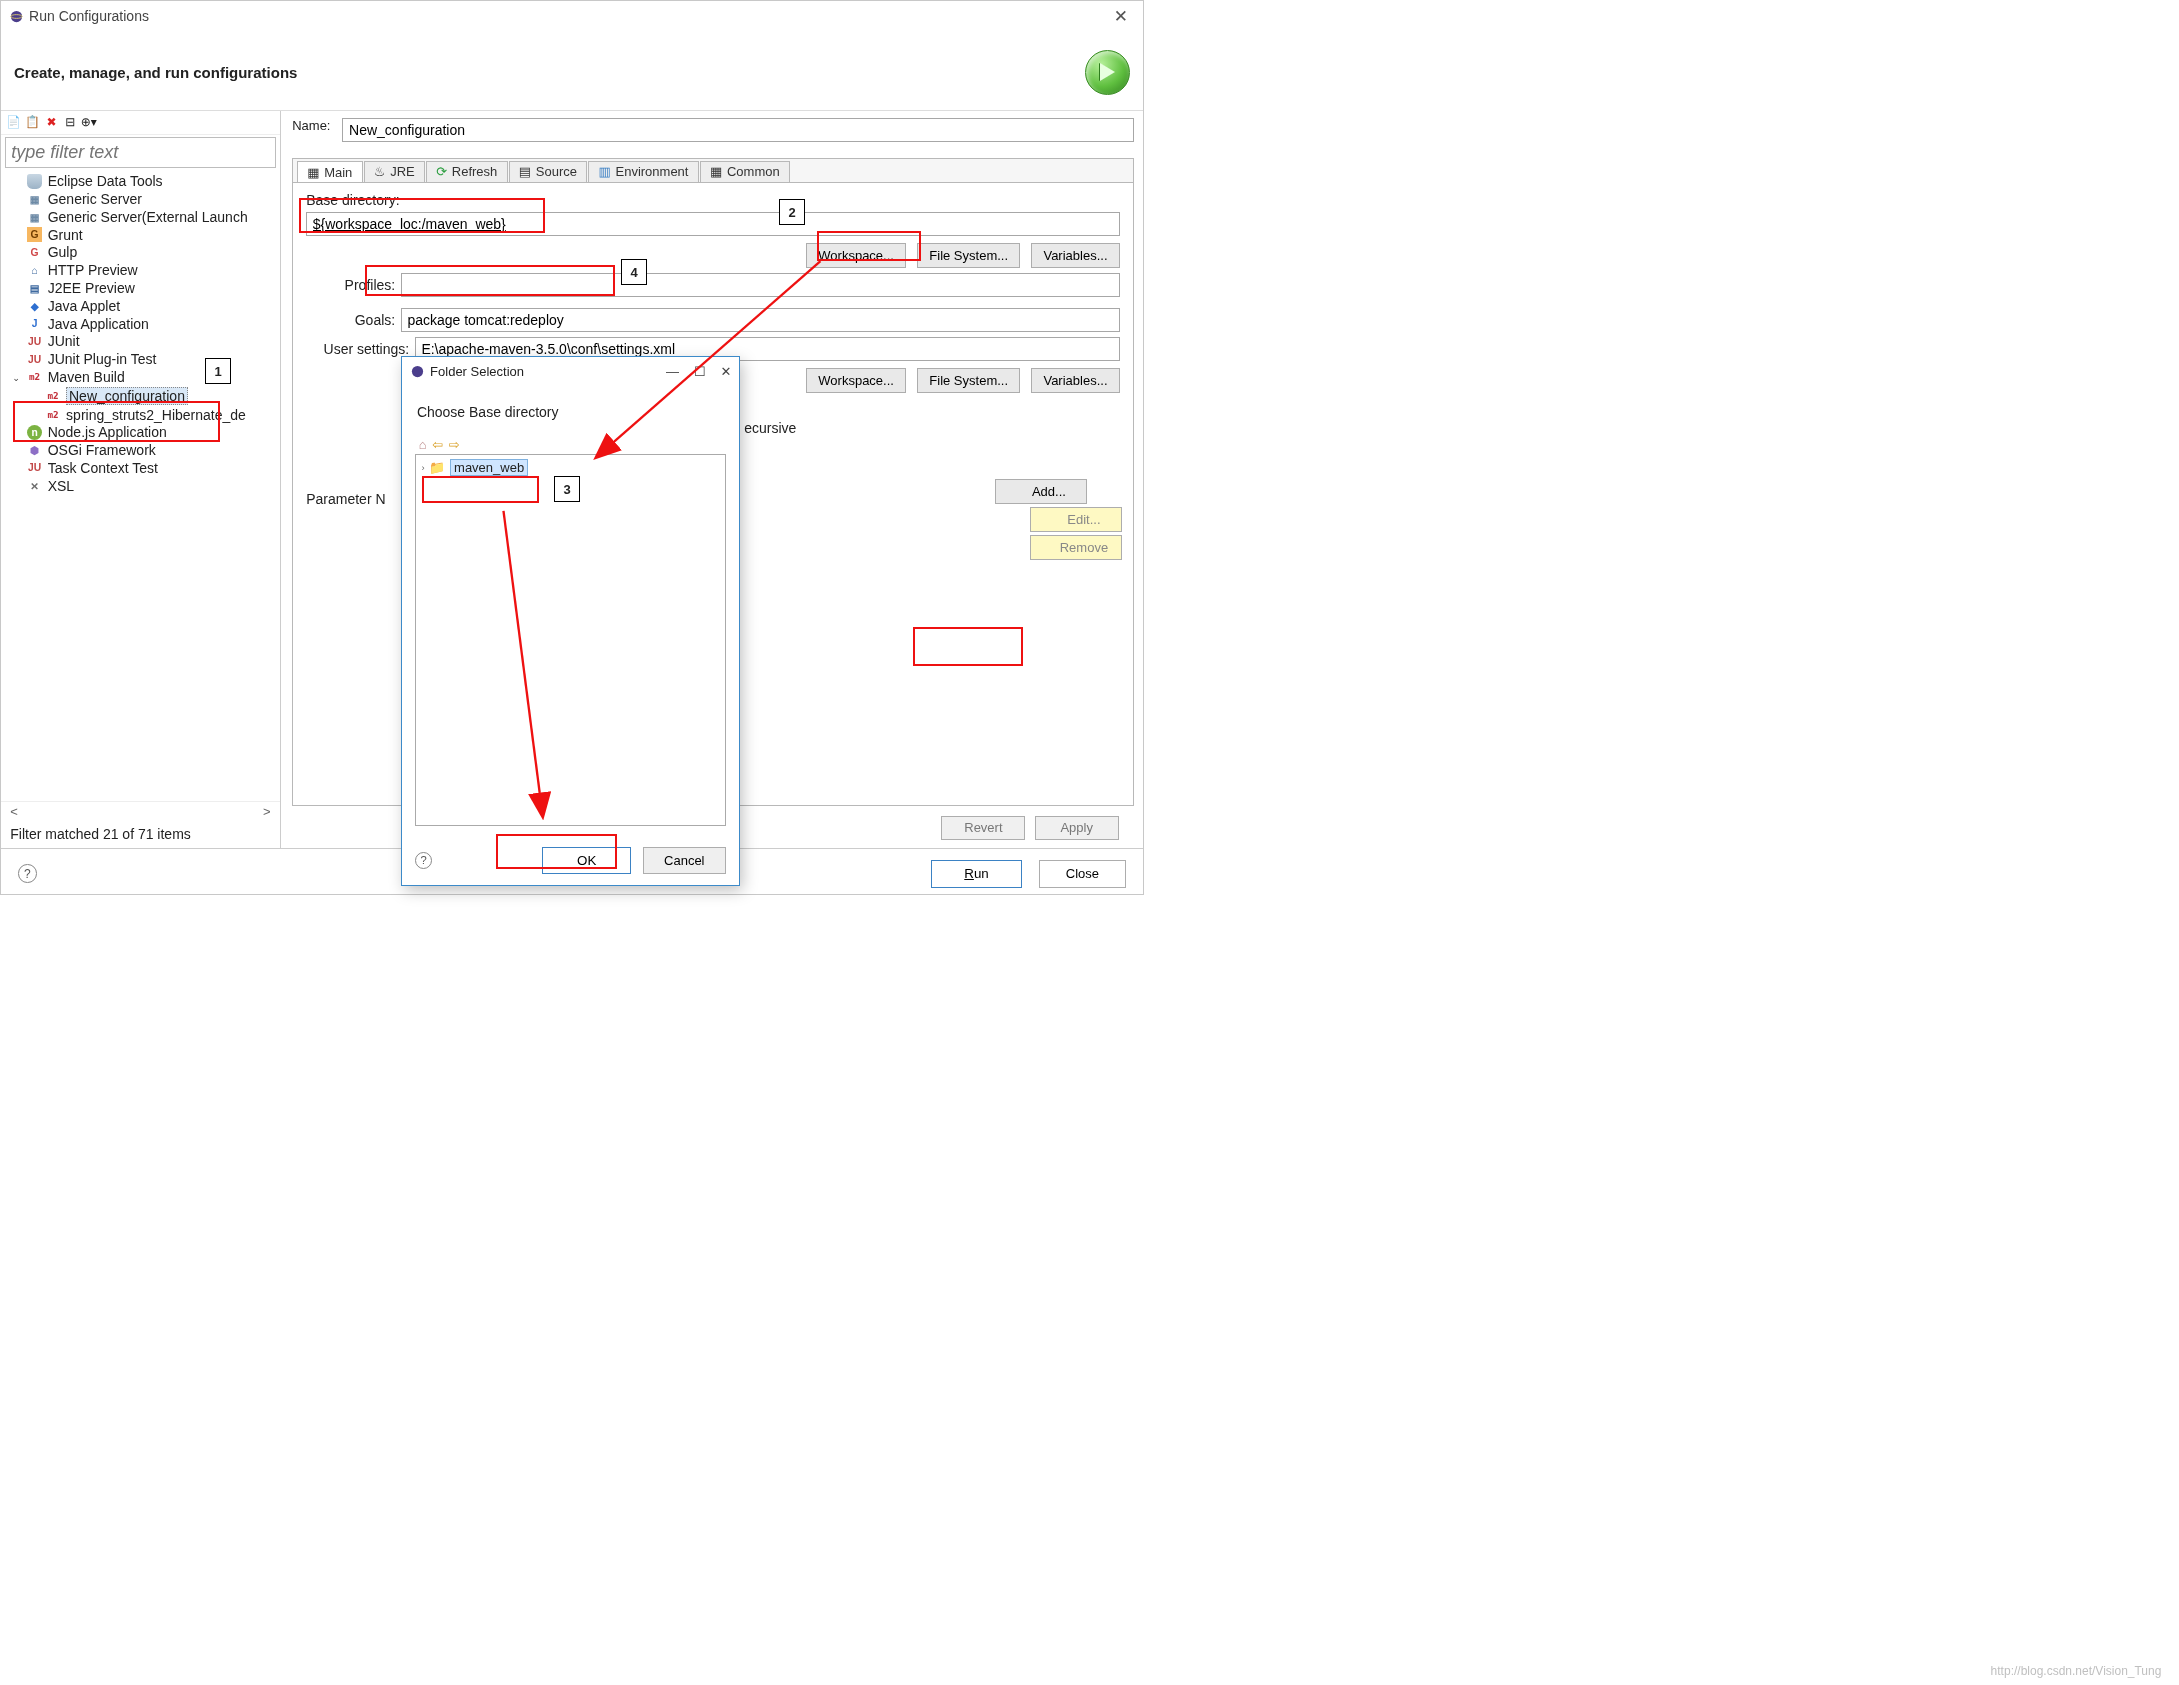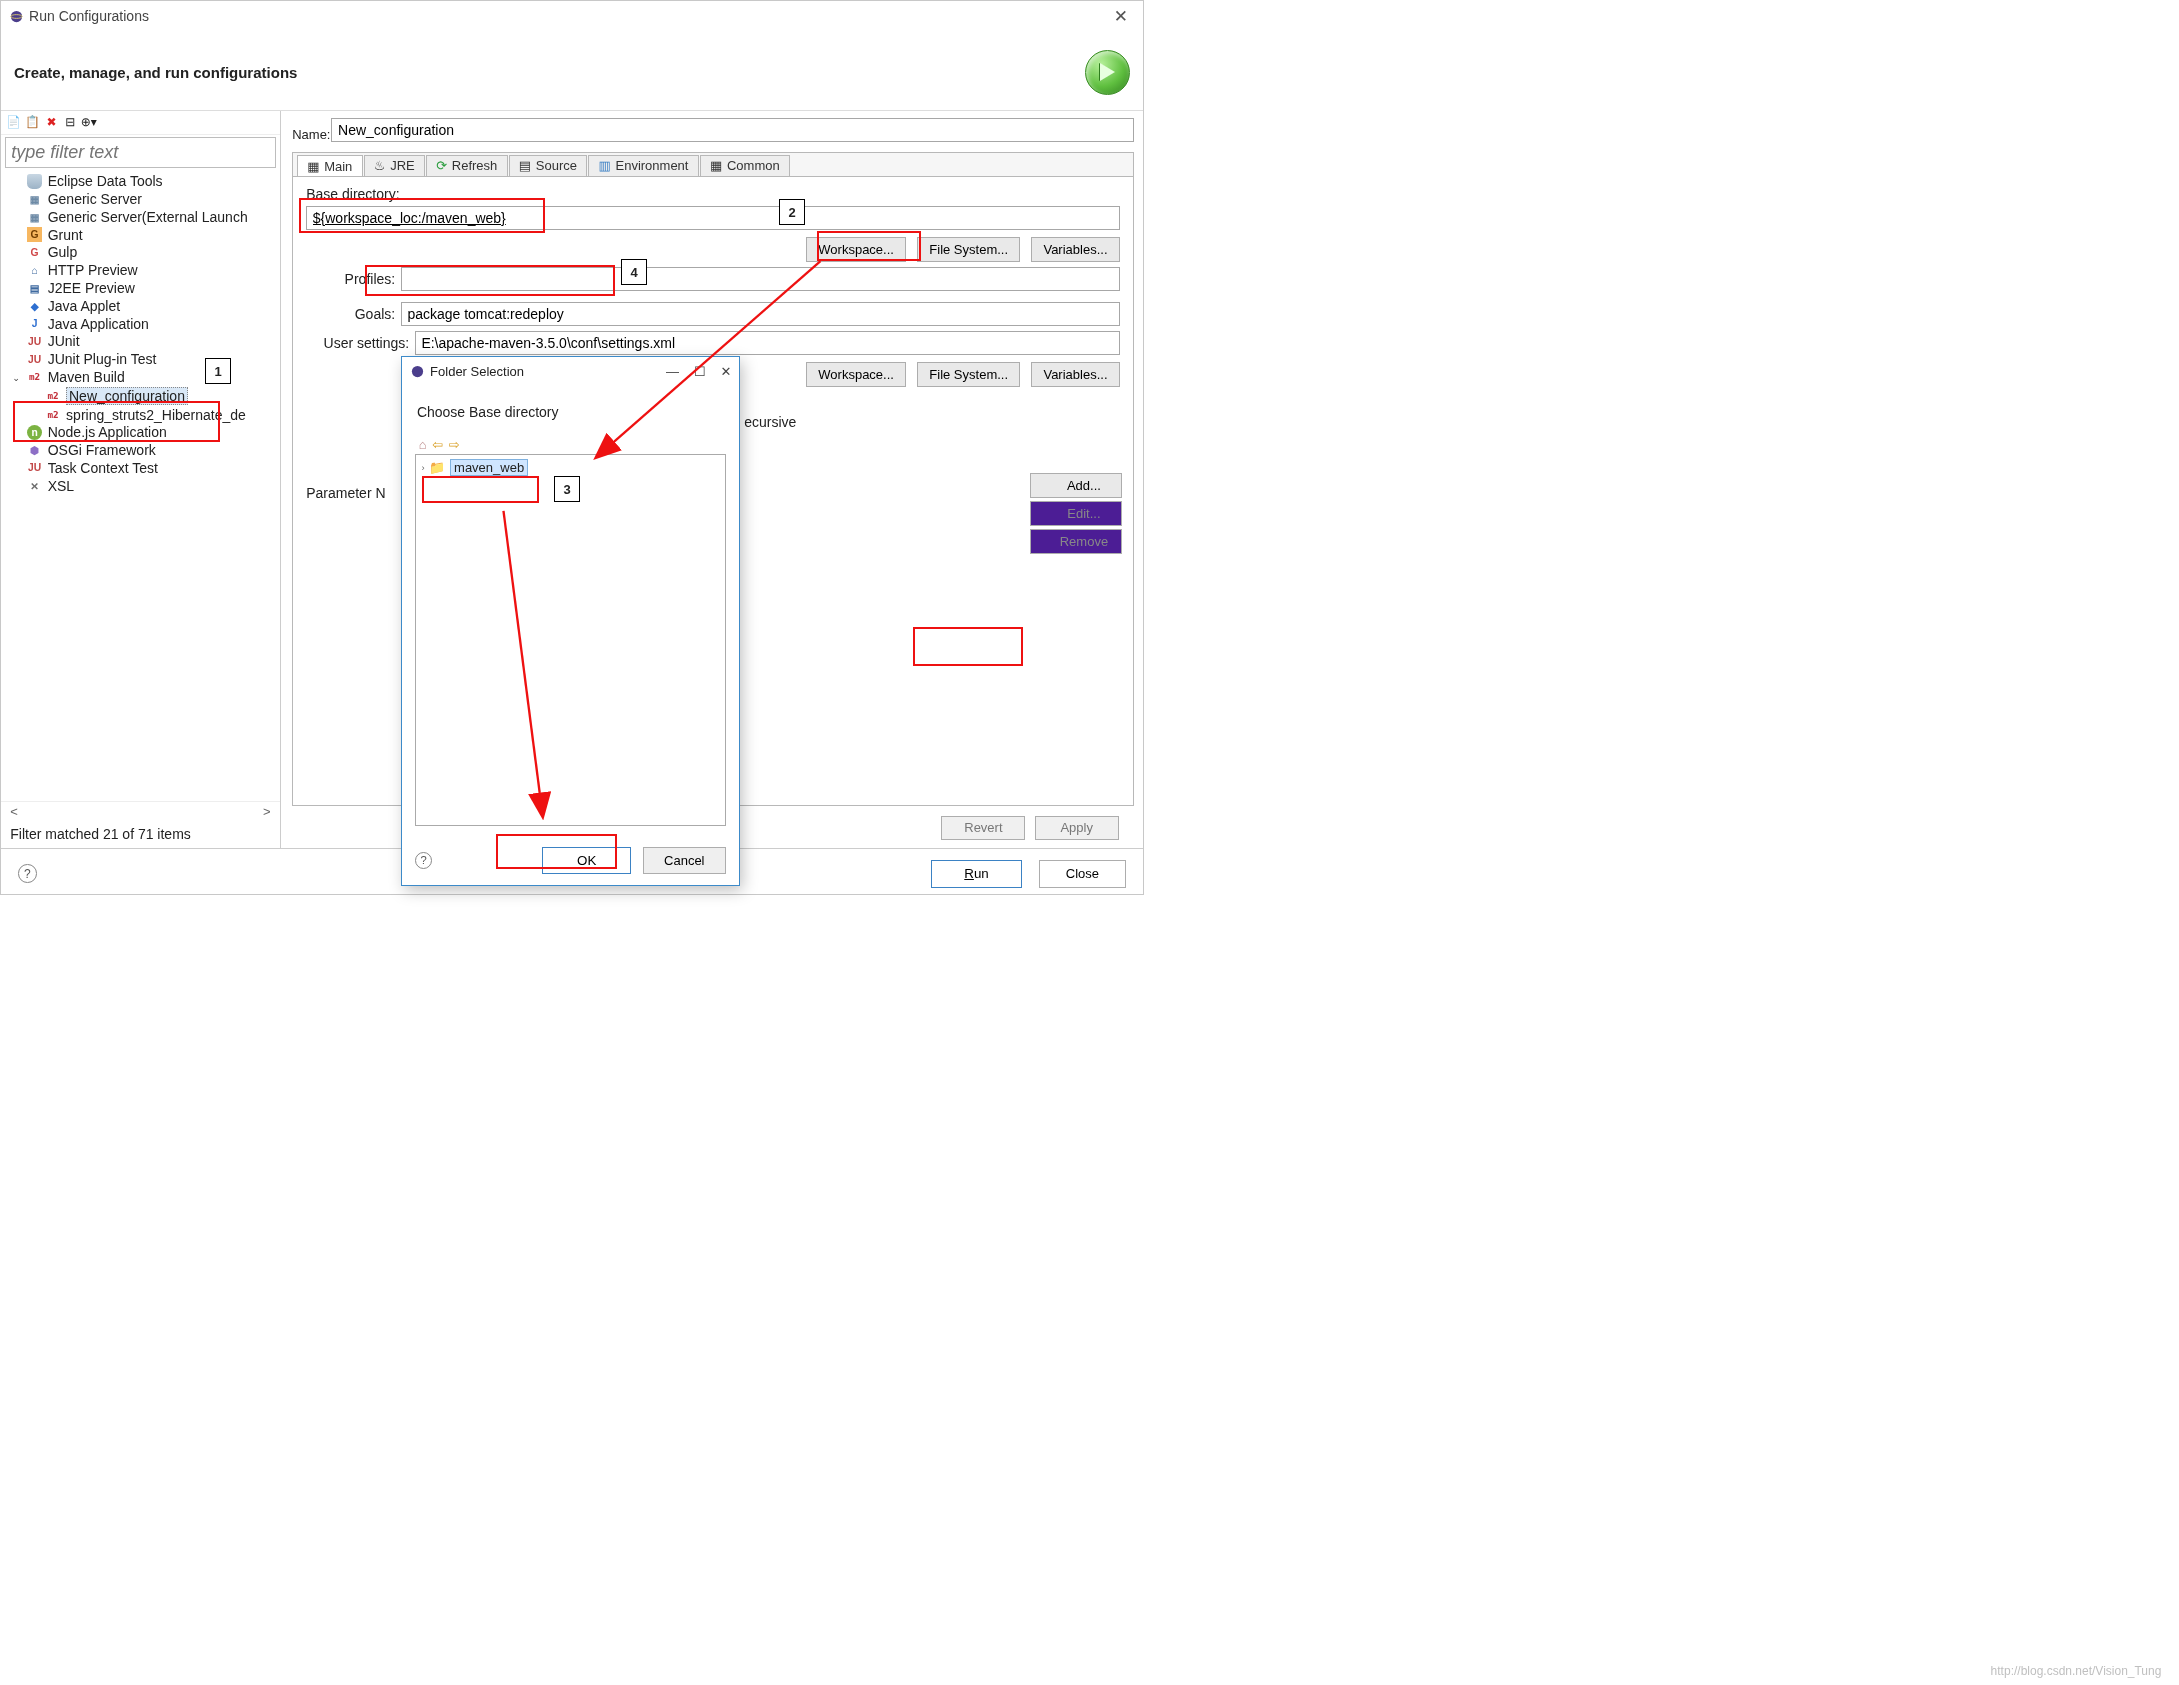--- a/index.html
+++ b/index.html
@@ -144,21 +144,21 @@
     font-size: 14px;
   }
 
   
   .right-panel {
     flex:1;
     padding: 7.5px 9.3px 7.5px 11.2px;
     display:flex; flex-direction:column;
     position: relative;
   }
-  .name-row { display:flex; align-items:flex-end; gap:1px; margin-bottom:10px;}
+  .name-row { display:flex; align-items:flex-start; gap:12px; margin-bottom:16px;}
   .name-row input { flex:1; padding:2.8px 5.6px; font-size:14px; border:0.9px solid #a7a7a7;}
   .tabstrip {
     display:flex; gap:0.9px;
     background:#f6f6f6;
     border:0.9px solid #b8b8b8;
     border-bottom:none;
     padding:1.9px 3.7px 0 3.7px;
   }
   .tab {
     display:flex; align-items:center; gap:4.7px;
@@ -186,21 +186,21 @@
     padding:3.7px 11.2px;
     background:#e9e9e9;
     border:0.9px solid #adadad;
     font-size:13px;
   }
   .btn-row-right { display:flex; justify-content:flex-end; gap:11px; margin-top:5.6px;}
   .static-text { font-size:14px; padding:3.7px 0; }
 
   .side-btns { position:absolute; right:11.2px; top:296px; display:flex; flex-direction:column; gap:3.7px;}
   .side-btns .btn { width:92px;padding-left:28px; }
-  .btn.disabled { color:#888; background:#4c1d95;}
+  .btn.disabled { color:#888; background:#fef9c3;margin-left:35px;}
 
   .revert-apply { display:flex; justify-content:flex-end; gap:9.3px; padding:9.3px 15px 0 0;}
   .revert-apply .btn { width:84px; color:#777; background:#f0f0f0;}
 
   .bottom-bar {
     height:51px;
     display:flex; align-items:center; justify-content:space-between;
     padding: 0 17px;
     border-top:0.9px solid #ccc;
   }

